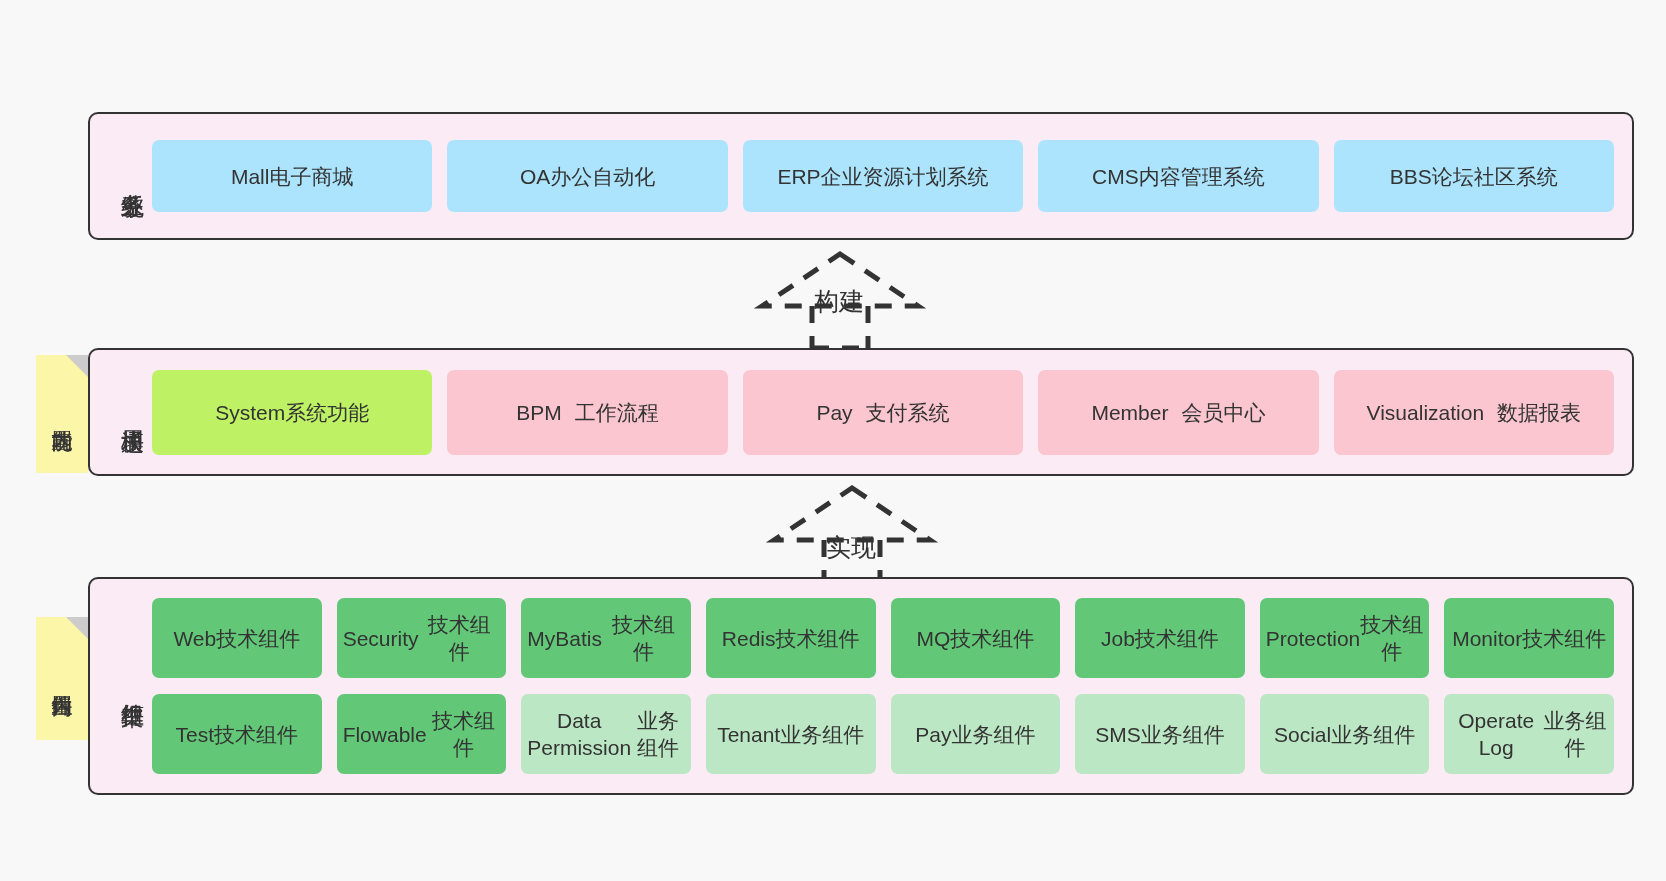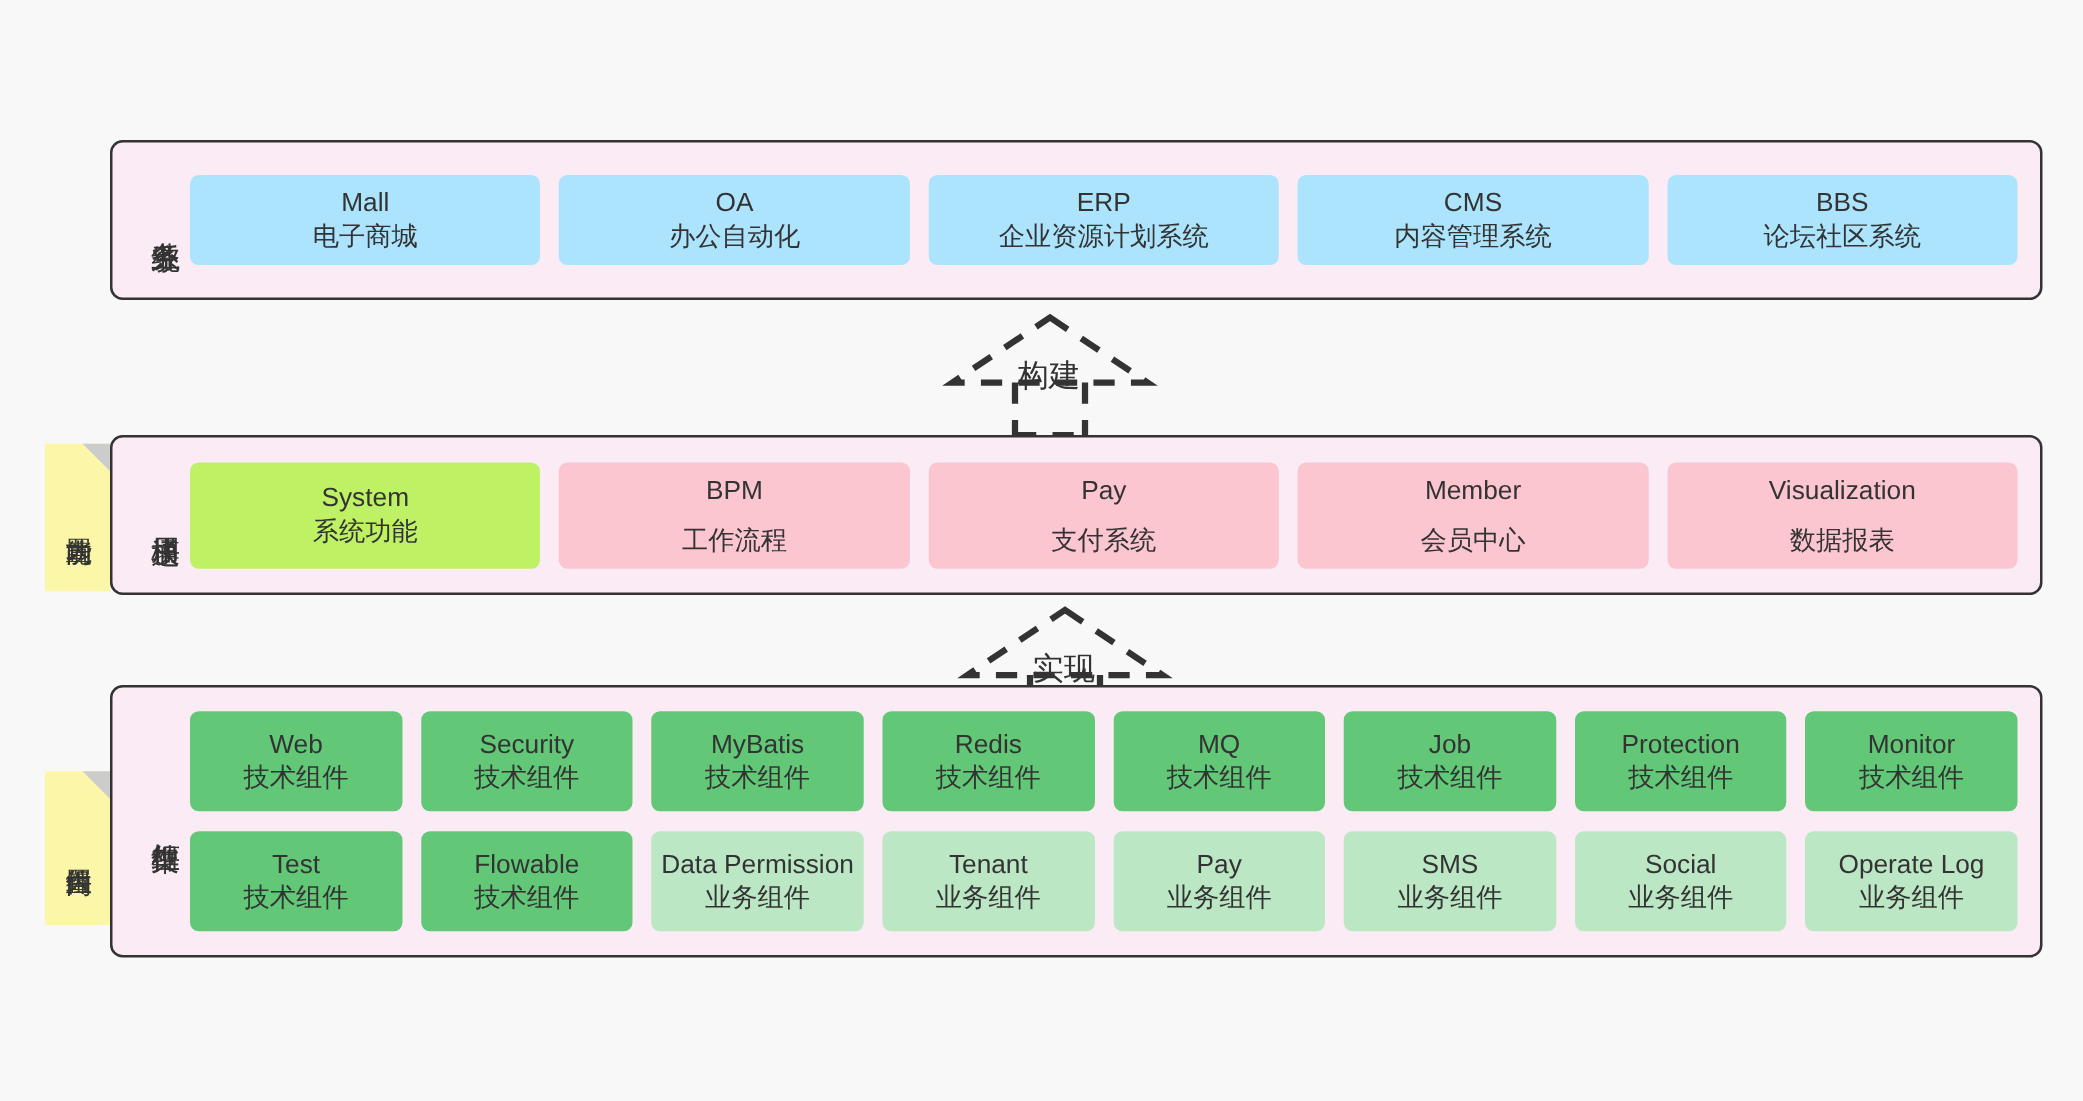--- a/index.html
+++ b/index.html
@@ -62,21 +62,21 @@
   .box-row {
     display: flex;
     flex: 0 0 auto;
     gap: 15px;
   }
 
   .mod {
     flex: 1 1 0;
     border-radius: 7px;
     display: flex;
-    flex-direction: column;
+    flex-direction: row;
     align-items: center;
     justify-content: center;
     text-align: center;
     font-size: 21px;
     line-height: 27px;
     color: #333333;
     box-sizing: border-box;
     padding: 4px 6px;
   }
   .mod .en { display: block; }
@@ -89,21 +89,21 @@
   .c-green       { background: #62c878; }
   .c-lightgreen  { background: #bce7c5; }
 
   
   #layer-business { left: 88px;  top: 112px; width: 1546px; height: 128px; }
   #layer-business .box-row { height: 72px; }
 
   #layer-common   { left: 88px;  top: 348px; width: 1546px; height: 128px; }
   #layer-common .box-row { height: 85px; }
 
-  #layer-framework{ left: 88px;  top: 548px; width: 1546px; height: 218px; }
+  #layer-framework{ left: 88px;  top: 577px; width: 1546px; height: 218px; }
   #layer-framework .box-row { height: 80px; }
   #layer-framework .box-row + .box-row { margin-top: 16px; }
 
   
   .note {
     position: absolute;
     width: 52px;
     background: #fcf7a8;
     display: flex;
     align-items: center;
@@ -140,21 +140,21 @@
     line-height: 22px;
     color: #333333;
     background: transparent;
     white-space: nowrap;
   }
 
   #arrow-build  { left: 750px; top: 248px; width: 180px; height: 100px; }
   #arrow-build .arrow-label  { left: 64px; top: 42px; }
 
   #arrow-impl   { left: 762px; top: 482px; width: 180px; height: 100px; }
-  #arrow-impl .arrow-label   { left: 64px; top: 42px; }
+  #arrow-impl .arrow-label   { left: 64px; top: 54px; }
 </style>
 </head>
 <body>
 
 <div id="canvas">
 
   <div class="layer" id="layer-business">
     <div class="layer-title">业务系统</div>
     <div class="boxes">
       <div class="box-row">

